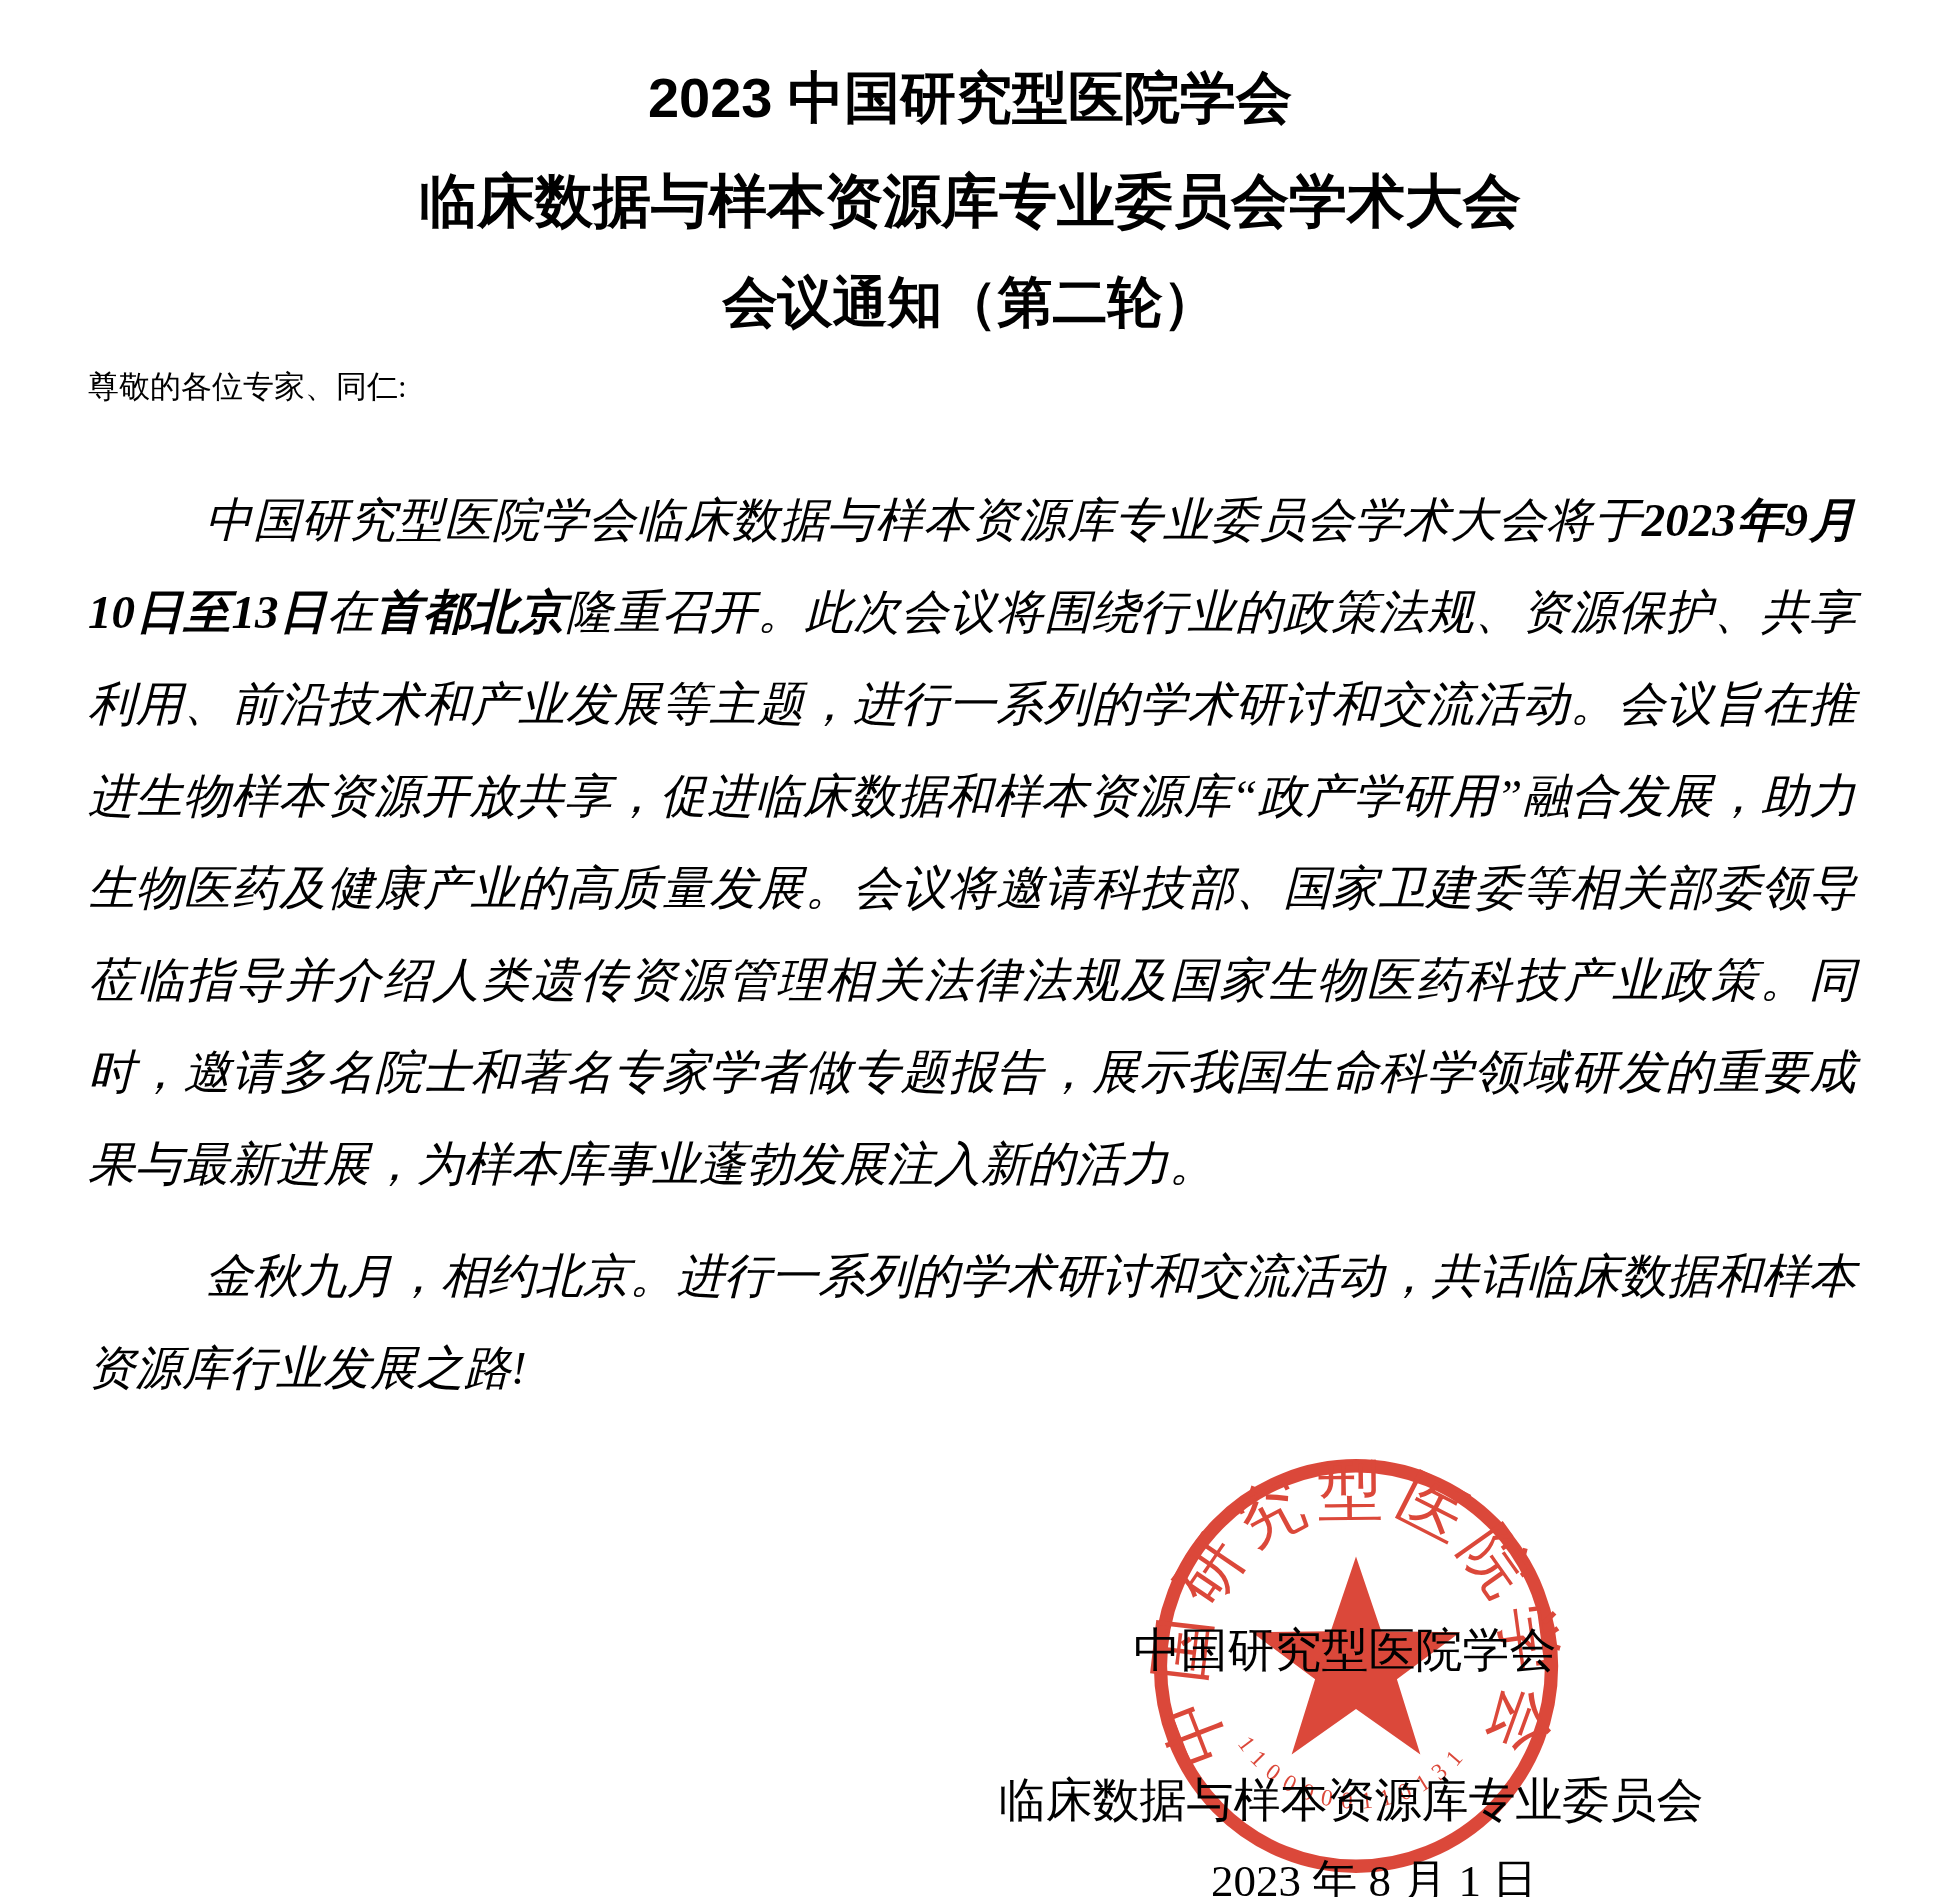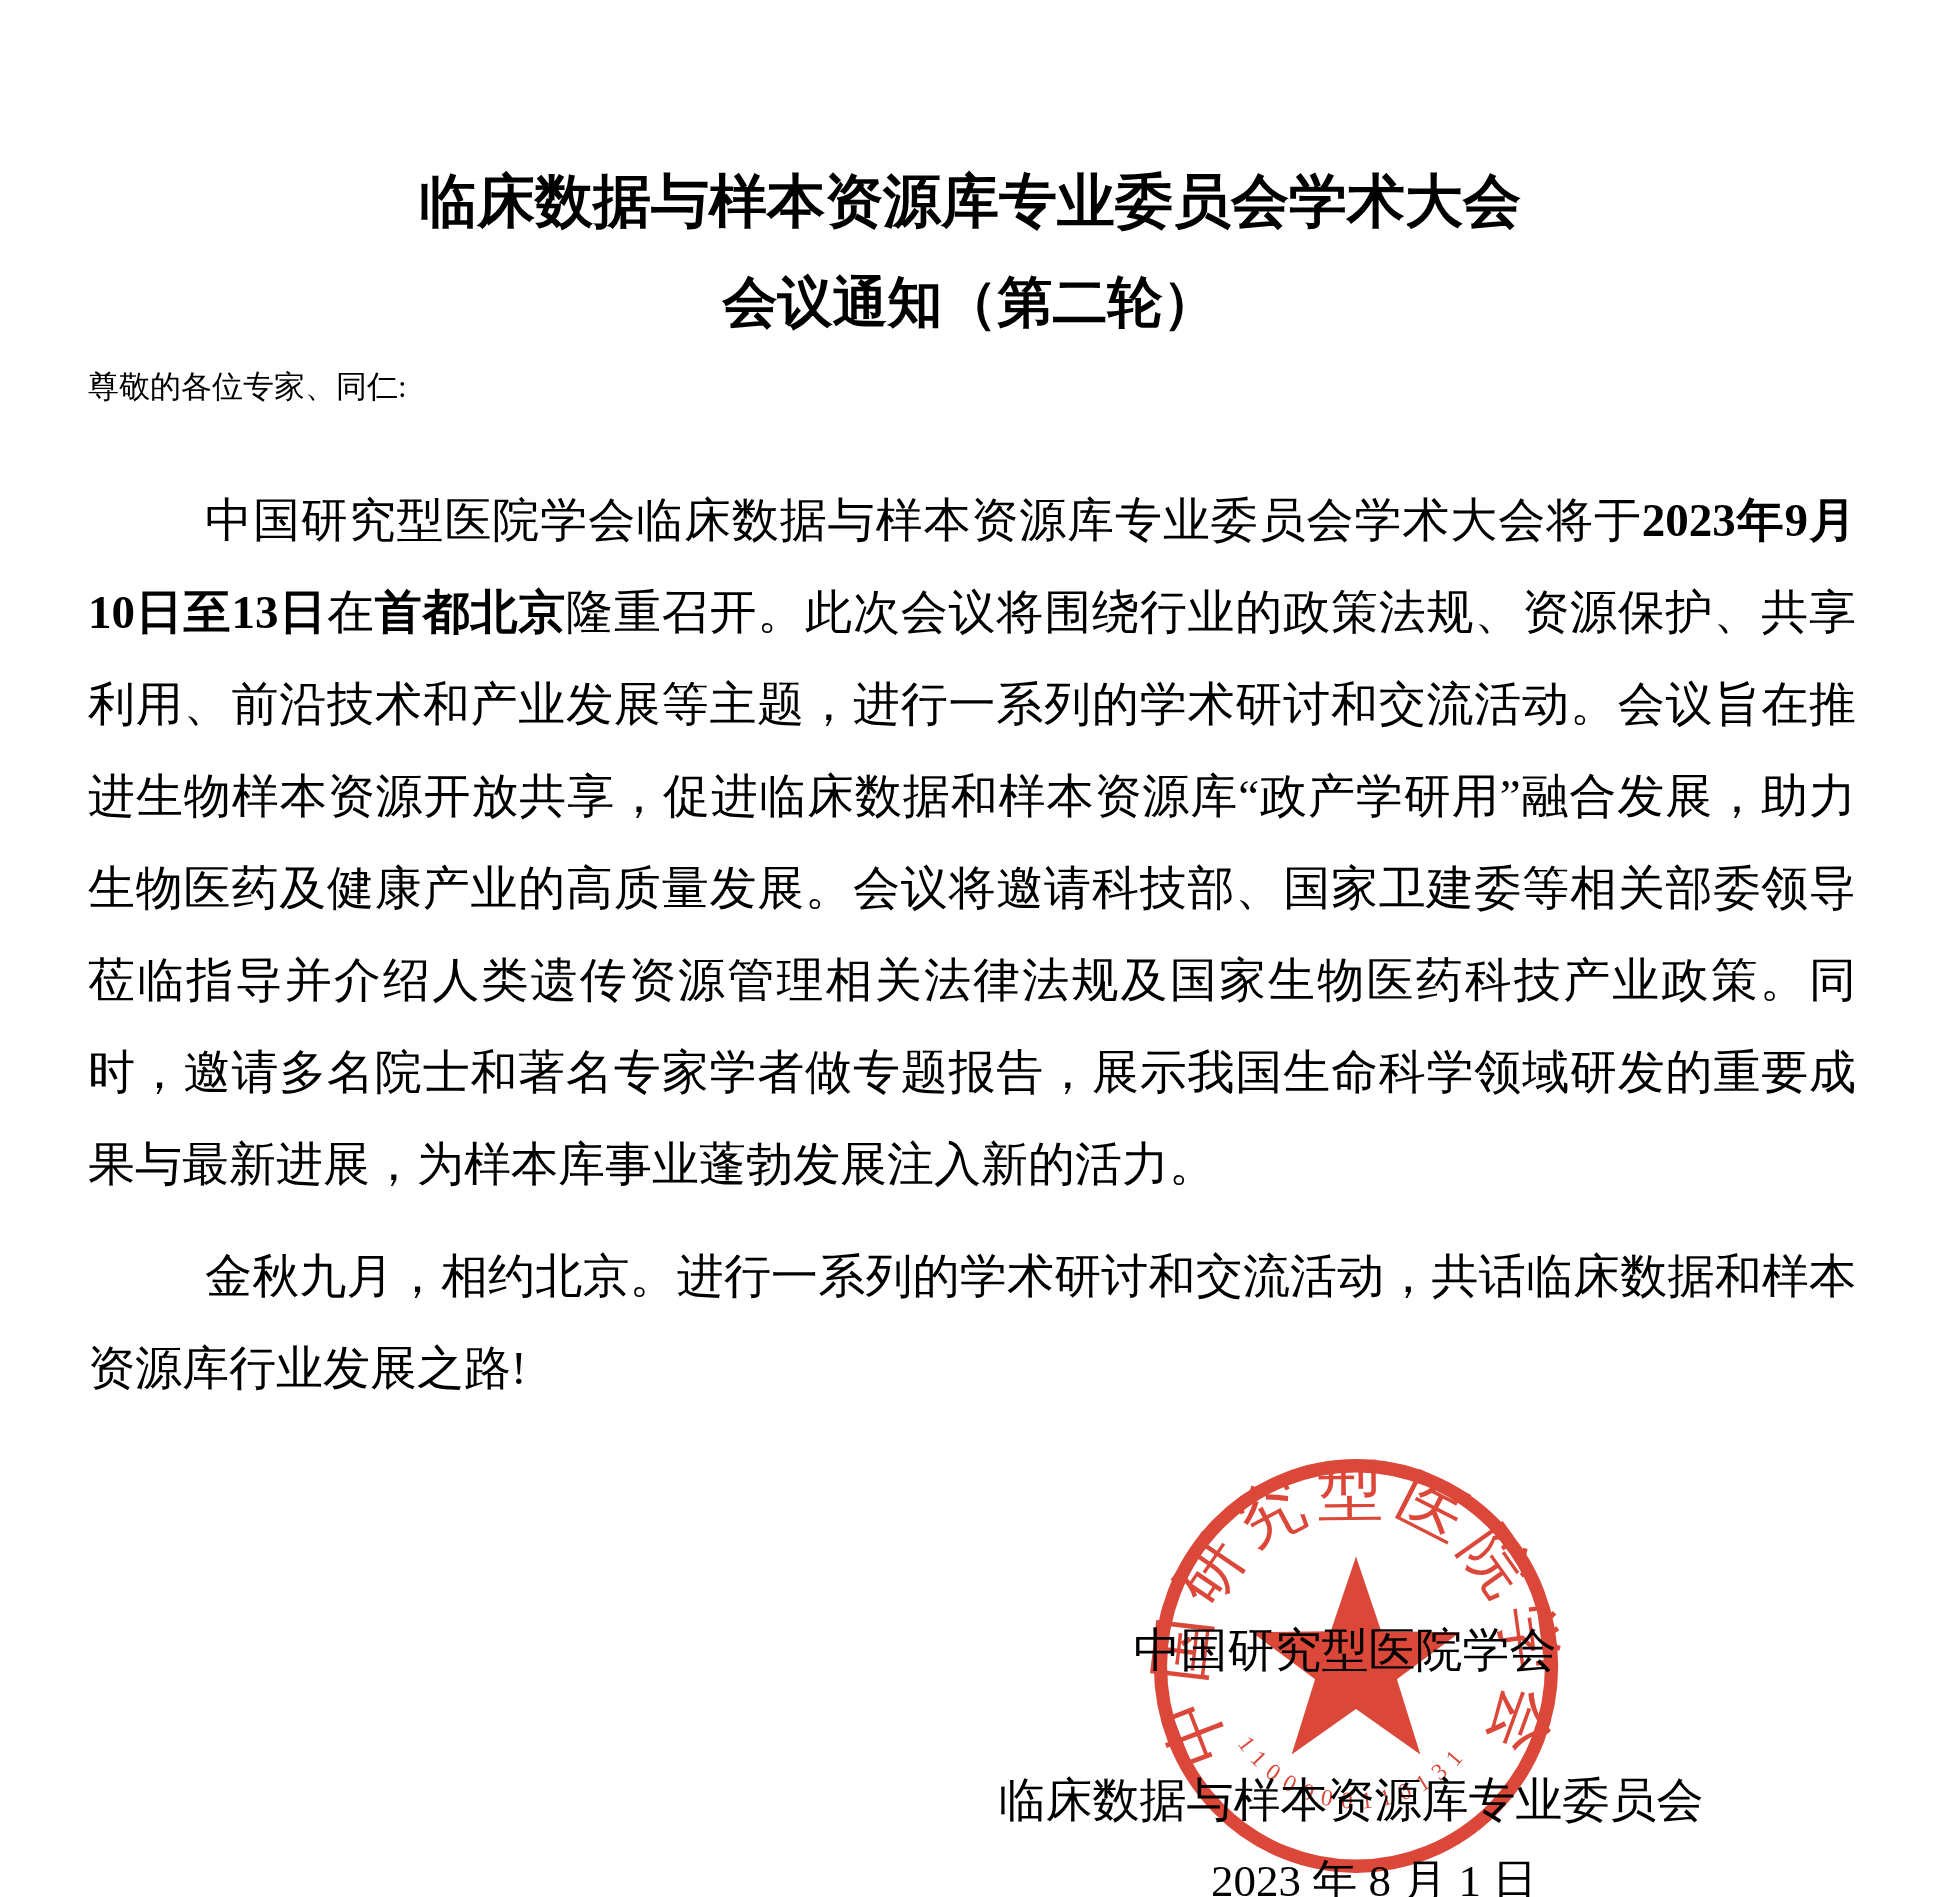--- a/index.html
+++ b/index.html
@@ -30,20 +30,21 @@
     font-size:31px;
   }
   .body-para{
     position:absolute;
     left:88px; right:84px;
     font-size:47px;
     line-height:92px;
     text-align:justify;
     text-indent:117px;
     margin:0;
+    font-style:italic;
   }
   .para-1{top:474px;}
   .para-2{top:1230px;}
   .body-para b{font-weight:bold;}
   .sig-line{
     position:absolute;
     white-space:nowrap;
     font-size:47px;
     transform:translateX(-50%);
     z-index:1;
@@ -64,20 +65,21 @@
     fill:#d93a2b;
   }
   .seal-arc-text{font-size:84px; letter-spacing:10px;}
   .seal-serial{font-size:30px; letter-spacing:12px; font-family:"Liberation Sans","DejaVu Sans",sans-serif;}
 </style>
 </head>
 <body>
 
 <div class="page">
 
+  <div class="title title-1">2023 中国研究型医院学会</div>
   <div class="title title-3">会议通知（第二轮）</div>
   <div class="title title-2">临床数据与样本资源库专业委员会学术大会</div>
 
   <div class="greeting">尊敬的各位专家、同仁:</div>
 
   <p class="body-para para-1"><span>中国研究型医院学会临床数据与样本资源库专业委员会学术大会将于</span><b>2023年9月10日至13日</b><span>在</span><b>首都北京</b><span>隆重召开。此次会议将围绕行业的政策法规、资源保护、共享利用、前沿技术和产业发展等主题，进行一系列的学术研讨和交流活动。会议旨在推进生物样本资源开放共享，促进临床数据和样本资源库“政产学研用”融合发展，助力生物医药及健康产业的高质量发展。会议将邀请科技部、国家卫建委等相关部委领导莅临指导并介绍人类遗传资源管理相关法律法规及国家生物医药科技产业政策。同时，邀请多名院士和著名专家学者做专题报告，展示我国生命科学领域研发的重要成果与最新进展，为样本库事业蓬勃发展注入新的活力。</span></p>
 
   <p class="body-para para-2">金秋九月，相约北京。进行一系列的学术研讨和交流活动，共话临床数据和样本资源库行业发展之路!</p>
 
   <div class="sig-line sig-org">中国研究型医院学会</div>

